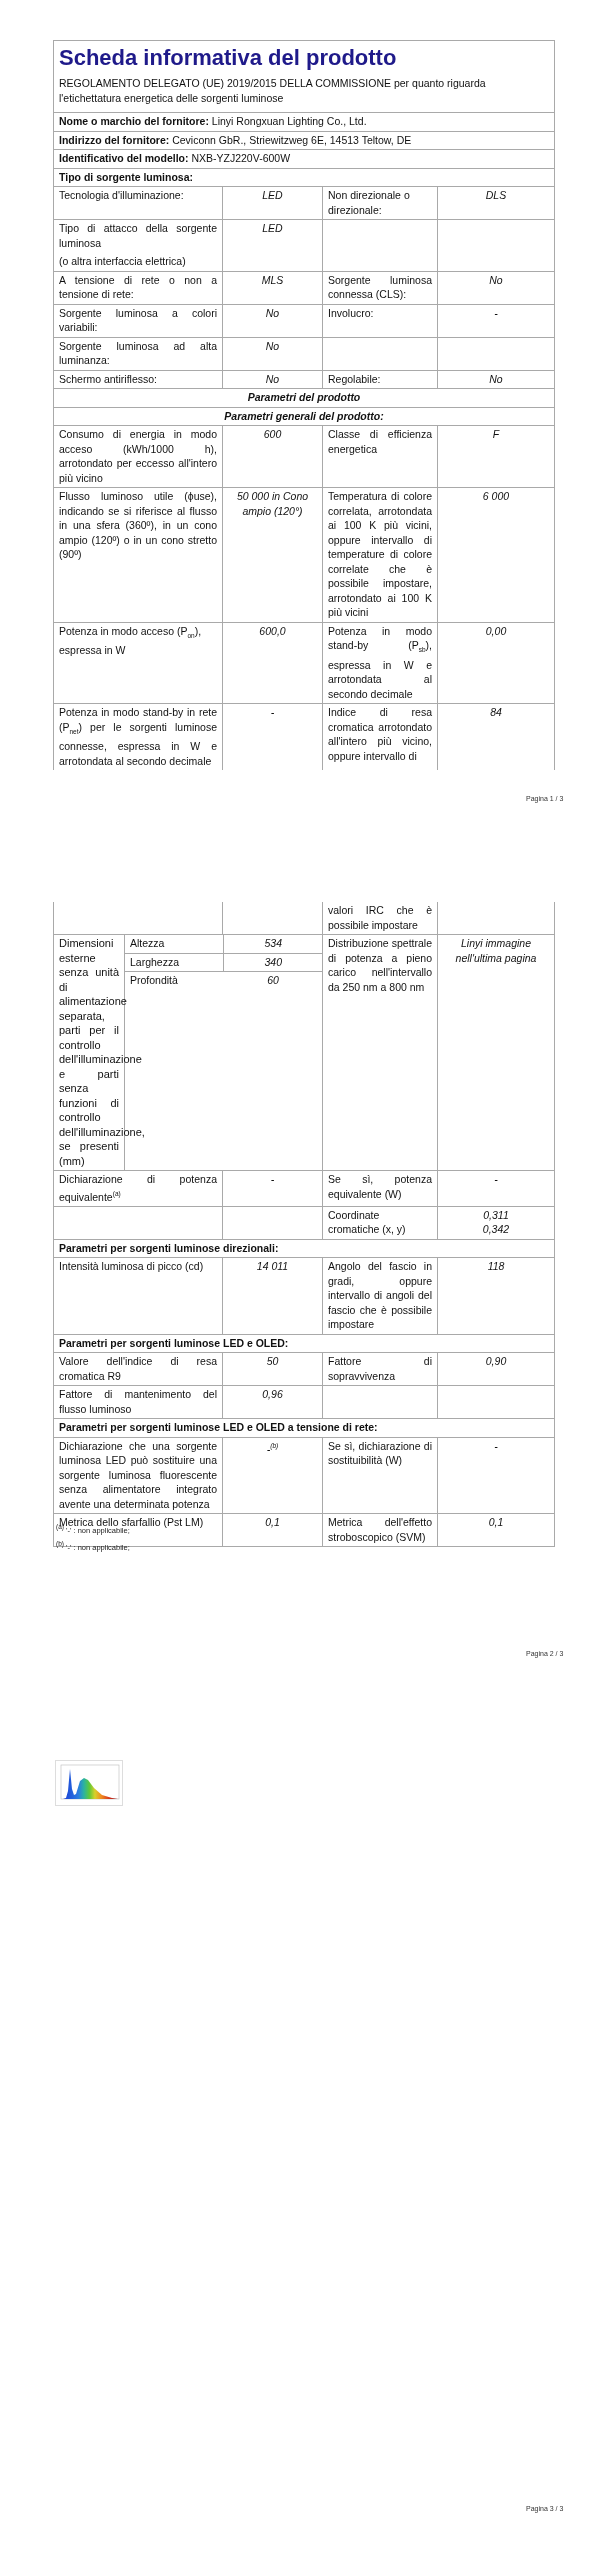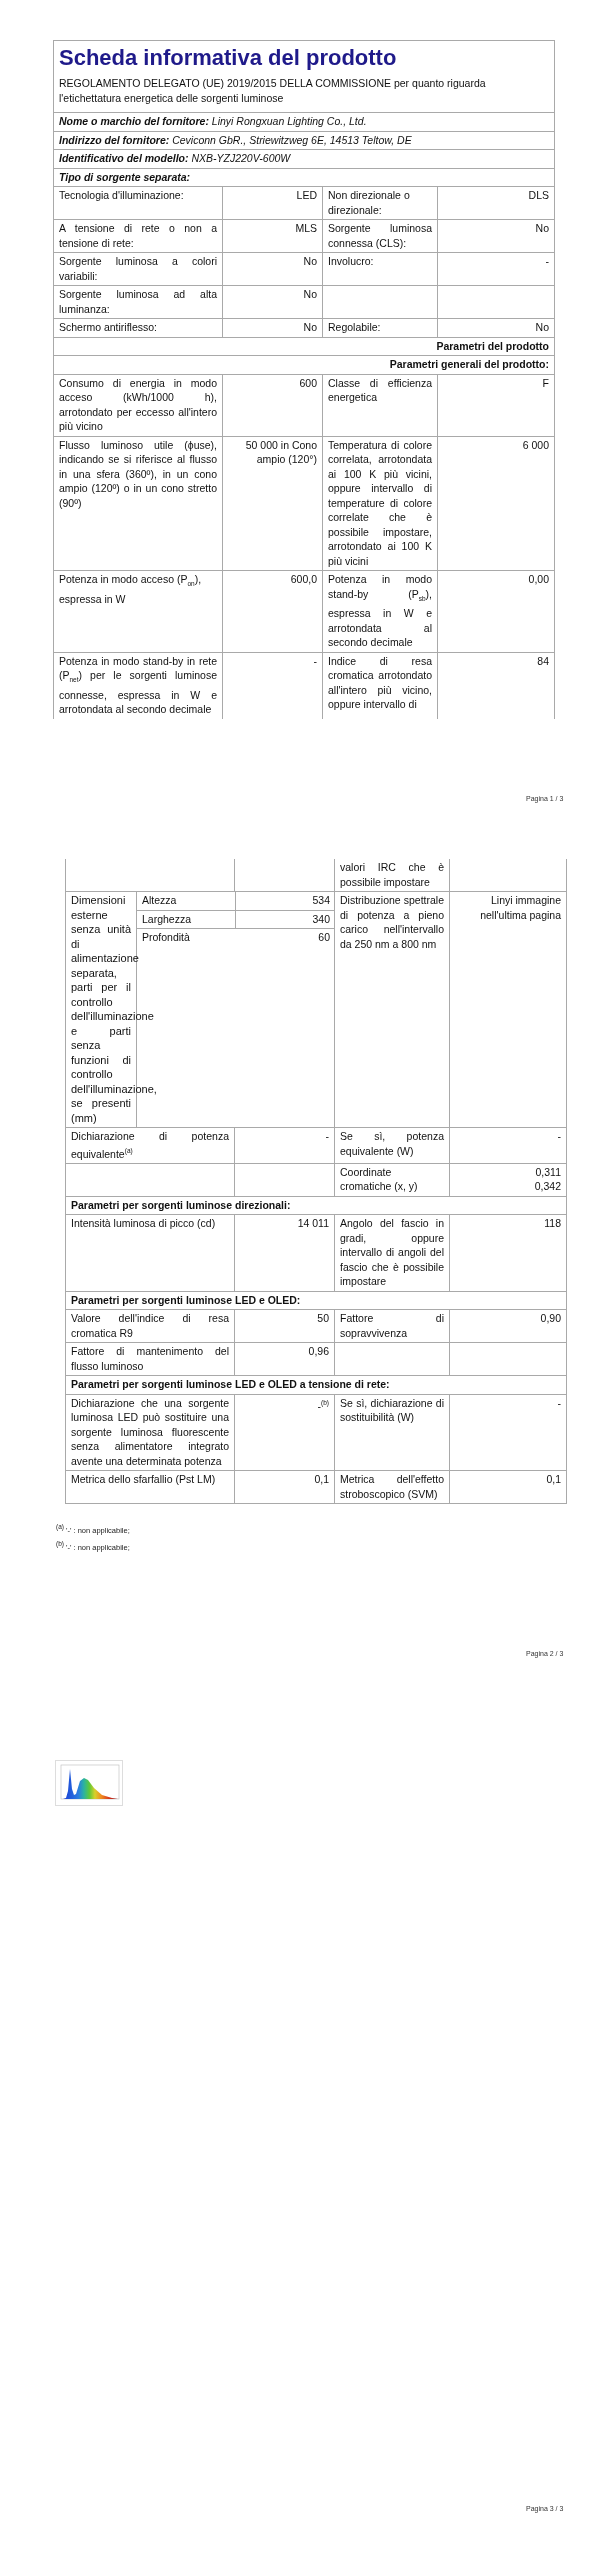--- a/index.html
+++ b/index.html
@@ -3,24 +3,24 @@
 <meta charset="utf-8">
 <style>
   html, body { margin:0; padding:0; background:#fff; }
   body { width:603px; height:2560px; position:relative; font-family:"Liberation Sans", sans-serif; color:#111; overflow:hidden; }
   .page { position:absolute; left:0; width:603px; }
   table.sheet { border-collapse:collapse; width:501px; position:absolute; left:53px; table-layout:fixed; font-size:10.5px; line-height:14.5px; }
   table.sheet td { border:1.5px solid #a9a9a9; padding:1px 5px 2px 5px; vertical-align:top; }
   .title { color:#1f1a8a; font-size:22px; font-weight:bold; line-height:30px; padding-top:2px !important; border-bottom:none !important;margin-top:48px; }
   .subtitle { border-top:none !important; line-height:15px; padding-bottom:6px !important; }
   .bold { font-weight:bold; }
-  .center { text-align:right; }
+  .center { text-align:center;font-style:italic; }
   .justify { text-align:justify; }
   .label-inline { font-weight:bold; }
-  .info-row td { padding-top:4px; padding-bottom:5px;font-style:italic; }
+  .info-row td { padding-top:4px; padding-bottom:5px; }
   .pagenum { position:absolute; font-size:7px; color:#333; left:526px; }
   .footnote { position:absolute; left:56px; font-size:7.5px; color:#222; }
   sup, sub { font-size:6.5px; }
   .inner td { border:1px solid #a9a9a9; }
   .spectrum { position:absolute; left:55px; top:1760px; width:66px; height:44px; border:1px solid #ddd; background:#fff; }
 </style>
 </head>
 <body>
 
 <div class="page" style="top:0;">
@@ -47,28 +47,34 @@
           <td colspan="4">
       <span class="label-inline">Indirizzo del fornitore:</span>
       <span>Ceviconn GbR., Striewitzweg 6E, 14513 Teltow, DE</span></td>
         </tr>
     <tr class="info-row">
           <td colspan="4">
       <span class="label-inline">Identificativo del modello:</span>
       <span>NXB-YZJ220V-600W</span></td>
         </tr>
     <tr class="info-row">
-          <td colspan="4" class="bold">Tipo di sorgente separata:</td>
+          <td colspan="4" class="bold">Tipo di sorgente luminosa:</td>
         </tr>
 
     <tr>
       <td>Tecnologia d'illuminazione:</td>
       <td class="center">LED</td>
       <td>Non direzionale o direzionale:</td>
       <td class="center">DLS</td>
+    </tr>
+    <tr>
+      <td class="justify"><span>Tipo di attacco della sorgente luminosa</span><br><span style="display:block;margin-top:4px">(o altra interfaccia elettrica)</span></td>
+      <td class="center">LED</td>
+      <td></td>
+      <td class="center"></td>
     </tr>
     <tr>
       <td class="justify">A tensione di rete o non a tensione di rete:</td>
       <td class="center">MLS</td>
       <td class="justify">Sorgente luminosa connessa (CLS):</td>
       <td class="center">No</td>
     </tr>
     <tr>
       <td class="justify">Sorgente luminosa a colori variabili:</td>
       <td class="center">No</td>
@@ -118,21 +124,21 @@
       <td class="center" style="border-bottom:none">-</td>
       <td class="justify" style="border-bottom:none">Indice di resa cromatica arrotondato all'intero più vicino, oppure intervallo di</td>
       <td class="center" style="border-bottom:none">84</td>
     </tr>
   </tbody>
     </table>
   <div class="pagenum" style="top:795px;">Pagina 1 / 3</div>
 </div>
 
 <div class="page" style="top:0;">
-  <table class="sheet" style="top:859px;margin-left:12px;">
+  <table class="sheet" style="top:902px;">
     <colgroup>
         <col style="width:71px">
         <col style="width:98px">
         <col style="width:100px">
         <col style="width:115px">
         <col style="width:117px">
       </colgroup>
     <tbody>
         <tr>
       <td colspan="2" style="border-top:none"></td>

